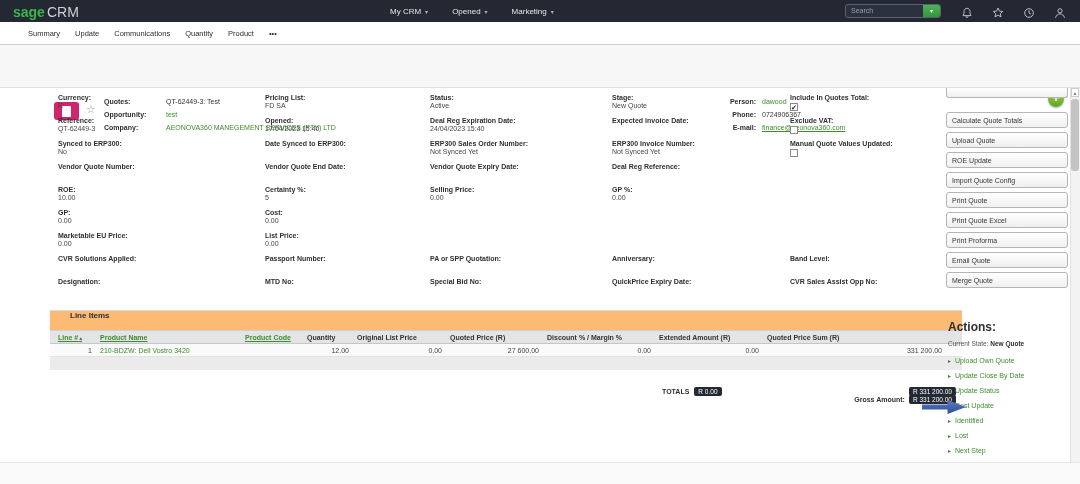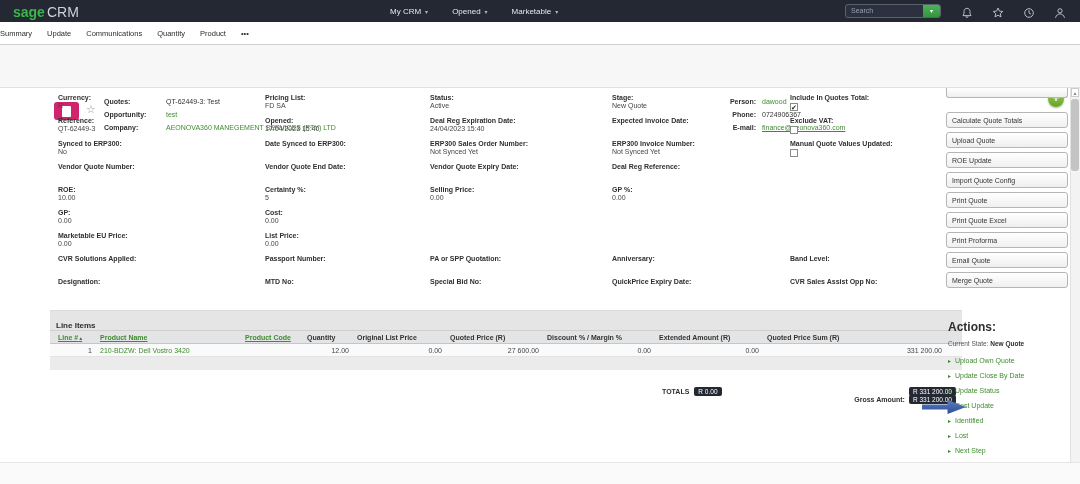--- a/index.html
+++ b/index.html
@@ -16,21 +16,21 @@
   .menu-item { display:flex; align-items:center; gap:4px; color:#e4e7ec; font-size:8px; cursor:pointer; }
   .menu-item .caret { font-size:6px; color:#aeb4bf; }
   .search-box { position:absolute; left:845px; top:4px; width:96px; height:14px; background:#2c3140; border:1px solid #5a6272; border-radius:3px; display:flex; overflow:hidden; }
   .search-text { flex:1; color:#99a1ad; font-size:7px; line-height:12px; padding-left:5px; }
   .search-cap { width:17px; background:linear-gradient(#4cb455,#35953f); color:#fff; font-size:6px; line-height:12px; text-align:center; }
   .topbar-icons { position:absolute; right:14px; top:5px; display:flex; gap:19px; }
   .tb-icon { width:12px; height:12px; cursor:pointer; }
   .tb-icon svg { width:12px; height:12px; stroke:#c7ccd6; fill:none; stroke-width:0.9; }
 
   
-  .tabsbar { position:absolute; top:22px; left:0; right:0; height:23px; background:#fff; border-bottom:1px solid #cfcfcf; display:flex; align-items:center; gap:15px; }
+  .tabsbar { position:absolute; top:22px; left:0; right:0; height:23px; background:#fff; border-bottom:1px solid #cfcfcf; display:flex; align-items:center; padding-left:28px; gap:15px; }
   .tab { font-size:7.5px; color:#2d2d2d; cursor:pointer; }
 
   
   .record-header { position:absolute; top:45px; left:0; right:0; height:43px; background:#f7f7f7; border-bottom:1px solid #e2e2e2; }
   .quote-icon { position:absolute; left:54px; top:57px; width:25px; height:18px; background:#d0246c; border-radius:3px; display:flex; align-items:center; justify-content:center; }
   .quote-icon .doc { width:9px; height:11px; background:#fff; border-radius:1px; }
   .fav-star { position:absolute; left:86px; top:58px; font-size:11px; color:#9aa0a6; cursor:pointer; }
   .rh-left { position:absolute; left:104px; top:50px; }
   .rh-right { position:absolute; left:698px; top:50px; }
   .rh-row { display:flex; height:13px; align-items:center; }
@@ -45,21 +45,21 @@
   
   .details { position:absolute; top:94px; left:0; width:946px; }
   .detail-row { display:grid; grid-template-columns:207px 165px 182px 178px 1fr; padding-left:58px; height:23px; }
   .f-label { font-size:7px; font-weight:bold; color:#2f2f2f; white-space:nowrap; }
   .f-value { font-size:7px; color:#454545; margin-top:1px; white-space:nowrap; }
   .checkbox { width:8px; height:8px; border:1px solid #8a8a8a; background:#fff; margin-top:2px; cursor:pointer; font-size:7px; line-height:7px; color:#2f2f2f; text-align:center; }
   .checkbox.checked::after { content:"✔"; }
 
   
   .line-items { position:absolute; top:310px; left:50px; width:912px; height:102px; }
-  .li-titlebar { height:20px; background:#e5e5e5; border-top:1px solid #dcdcdc; display:flex; align-items:flex-end; padding-left:6px; }
+  .li-titlebar { height:20px; background:#fdba74; border-top:1px solid #dcdcdc; display:flex; align-items:flex-start; padding-left:20px; }
   .li-title { font-size:8px; font-weight:bold; color:#2f2f2f; }
   .li-header { display:flex; height:14px; background:#e2e4e6; border-top:1px solid #cfcfcf; border-bottom:1px solid #c6c6c6; padding-left:8px; align-items:center; }
   .li-h { font-size:7px; font-weight:bold; color:#333; white-space:nowrap; }
   .li-h.link { color:#3f8c2f; text-decoration:underline; cursor:pointer; }
   .li-h .sort { font-size:5px; color:#555; text-decoration:none; }
   .li-row { display:flex; height:13px; background:#fafafa; padding-left:8px; align-items:center; border-bottom:1px solid #e3e3e3; }
   .li-c { font-size:7px; color:#454545; white-space:nowrap; }
   .li-c.link { color:#3f8c2f; cursor:pointer; }
   .li-strip { height:13px; background:#ebebeb; }
   .w0{width:42px}.w1{width:145px}.w2{width:62px}.w3{width:50px}.w4{width:93px}.w5{width:97px}.w6{width:112px}.w7{width:108px}.w8{width:183px}
@@ -103,21 +103,21 @@
     <nav class="topbar-menus">
         <div class="menu-item">
           <span>My CRM</span>
           <span class="caret">▾</span>
         </div>
         <div class="menu-item">
           <span>Opened</span>
           <span class="caret">▾</span>
         </div>
         <div class="menu-item">
-          <span>Marketable</span>
+          <span>Marketing</span>
           <span class="caret">▾</span>
         </div>
       </nav>
     <div class="search-box">
       <span class="search-text">Search</span>
       <span class="search-cap">▾</span>
     </div>
     <div class="topbar-icons">
       <span class="tb-icon">
         <svg viewBox="0 0 12 12">

